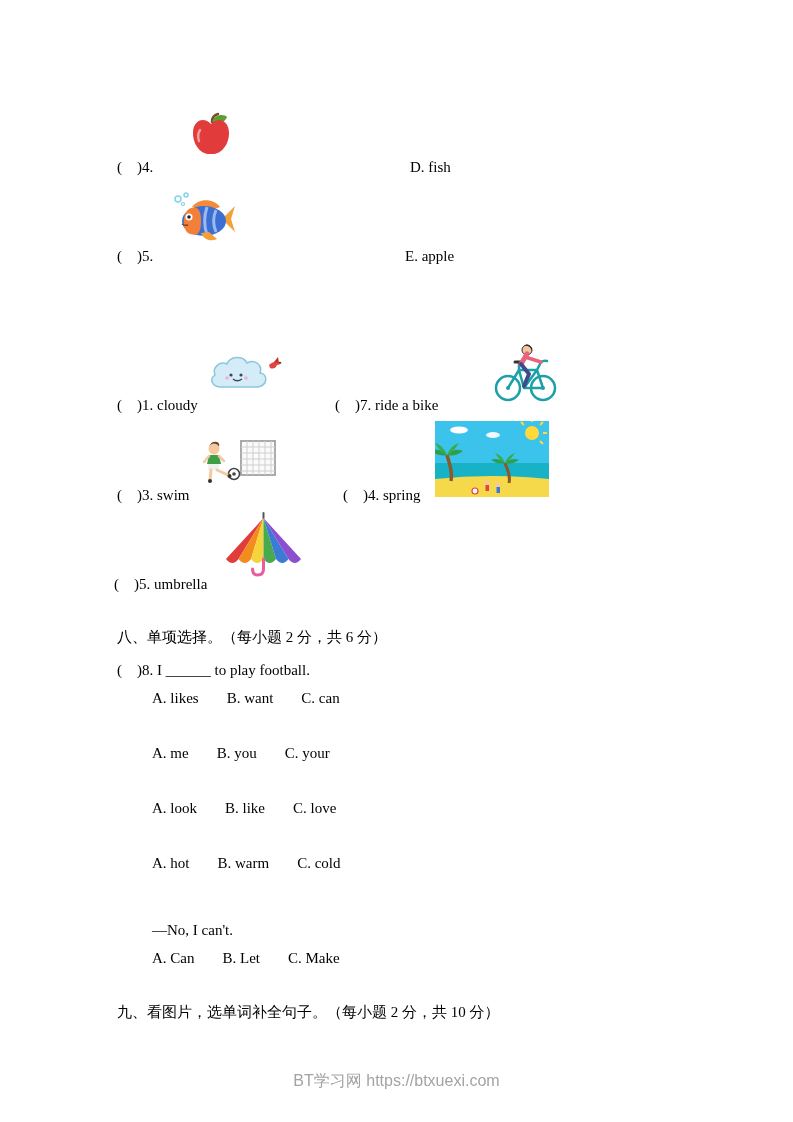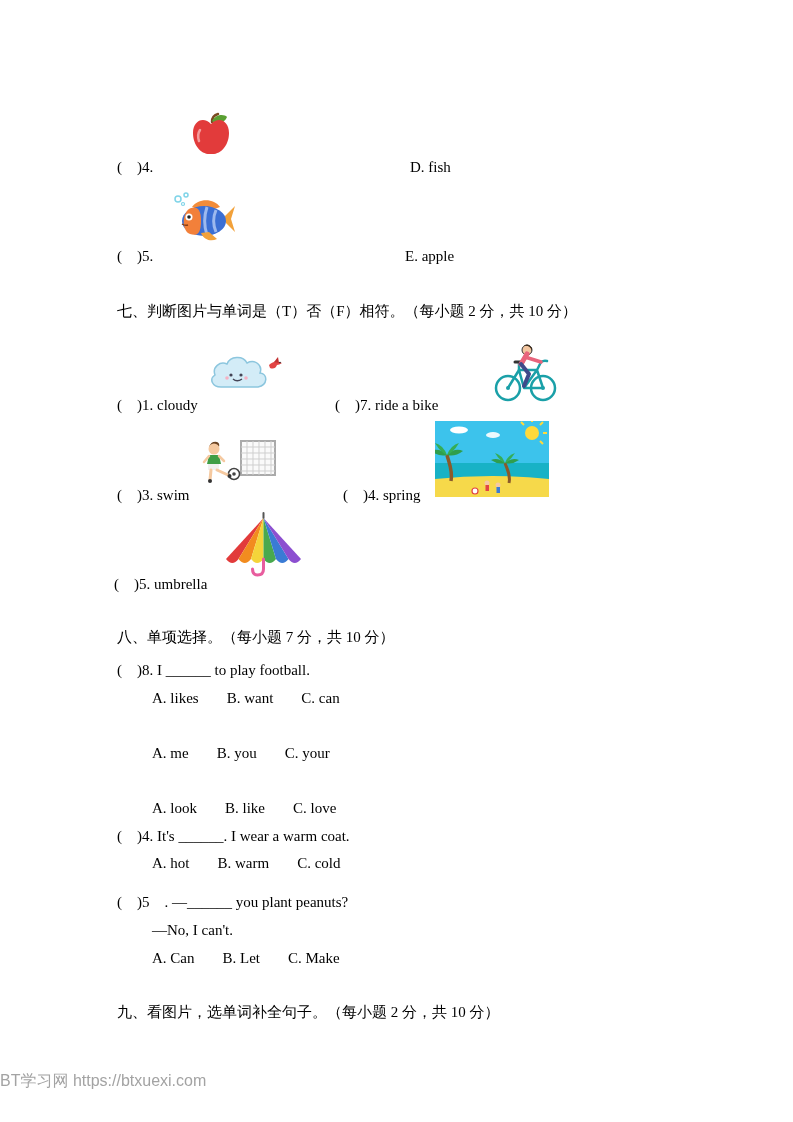--- a/index.html
+++ b/index.html
@@ -8,21 +8,21 @@
     width:793px;height:1122px;
     background:#ffffff;
     font-family:"Liberation Serif","DejaVu Serif",serif;
     font-size:15px;color:#000;
     overflow:hidden;
   }
   .abs{position:absolute;white-space:nowrap;line-height:1.25;}
   .opts{display:flex;gap:28px;}
   .footer{
     position:absolute;left:0;right:0;top:1071px;
-    text-align:left;
+    text-align:center;
     font-family:"Liberation Sans","DejaVu Sans",sans-serif;
     font-size:16px;color:#a3a3a3;
   }
   svg{display:block;}
 </style>
 </head>
 <body>
 
 <div class="page">
 
@@ -52,21 +52,20 @@
       <path d="M31 42 C34 49 41 51 47 48 L39 41 Z" fill="#f2a13a"></path>
       <circle cx="19" cy="26" r="3.5" fill="#fff"></circle>
       <circle cx="19" cy="26" r="1.8" fill="#222"></circle>
       <path d="M12 33 q3 2 6 1" stroke="#8a3c12" stroke-width="1.5" fill="none"></path>
     </svg>
   </div>
 
   <div class="abs" style="left:117px;top:247px">(　)5.</div>
   <div class="abs" style="left:405px;top:247px">E. apple</div>
 
-  <div class="abs" style="left:117px;top:302px">七、判断图片与单词是（T）否（F）相符。（每小题 2 分，共 10 分）</div>
 
   <div class="abs" style="left:207px;top:351px">
     <svg width="85" height="42" viewBox="0 0 85 42">
       <path d="M14 36 C5 36 2 28 8 24 C5 16 13 10 20 13 C23 5 36 4 40 12 C48 8 56 14 53 22 C61 23 61 34 51 36 Z" fill="#d3ecf7" stroke="#8cc6de" stroke-width="1.5"></path>
       <circle cx="24" cy="24" r="1.6" fill="#445"></circle>
       <circle cx="34" cy="24" r="1.6" fill="#445"></circle>
       <path d="M26 28 q4 3.5 9 0" stroke="#445" stroke-width="1.4" fill="none"></path>
       <circle cx="20" cy="27" r="1.8" fill="#f6b1c3"></circle>
       <circle cx="39" cy="27" r="1.8" fill="#f6b1c3"></circle>
       <g transform="translate(60,6)">
@@ -153,49 +152,47 @@
       <path d="M40.5 6 L28 47 Q34.25 55 40.5 47 Z" fill="#f4d43a"></path>
       <path d="M40.5 6 L40.5 47 Q46.75 55 53 47 Z" fill="#49a94e"></path>
       <path d="M40.5 6 L53 47 Q59.25 55 65.5 47 Z" fill="#3a7bd5"></path>
       <path d="M40.5 6 L65.5 47 Q71.75 55 78 47 Z" fill="#8c4fd0"></path>
       <path d="M40.5 47 L40.5 57 Q40.5 63 34.5 63 Q29.5 63 29.5 57" stroke="#e85d9e" stroke-width="3" fill="none" stroke-linecap="round"></path>
     </svg>
   </div>
 
   <div class="abs" style="left:114px;top:575px">(　)5. umbrella</div>
 
-  <div class="abs" style="left:117px;top:628px">八、单项选择。（每小题 7 分，共 10 分）</div>
+  <div class="abs" style="left:117px;top:628px">八、单项选择。（每小题 2 分，共 6 分）</div>
 
   <div class="abs" style="left:117px;top:661px">(　)8. I ______ to play football.</div>
   <div class="abs opts" style="left:152px;top:689px">
     <span>A. likes</span>
     <span>B. want</span>
     <span>C. can</span>
   </div>
 
   <div class="abs opts" style="left:152px;top:744px">
     <span>A. me</span>
     <span>B. you</span>
     <span>C. your</span>
   </div>
 
   <div class="abs opts" style="left:152px;top:799px">
     <span>A. look</span>
     <span>B. like</span>
     <span>C. love</span>
   </div>
 
-  <div class="abs" style="left:117px;top:827px">(　)4. It's ______. I wear a warm coat.</div>
   <div class="abs opts" style="left:152px;top:854px">
     <span>A. hot</span>
     <span>B. warm</span>
     <span>C. cold</span>
   </div>
 
-  <div class="abs" style="left:117px;top:893px">(　)5　. —______ you plant peanuts?</div>
   <div class="abs" style="left:152px;top:921px">—No, I can't.</div>
   <div class="abs opts" style="left:152px;top:949px">
     <span>A. Can</span>
     <span>B. Let</span>
     <span>C. Make</span>
   </div>
 
   <div class="abs" style="left:117px;top:1003px">九、看图片，选单词补全句子。（每小题 2 分，共 10 分）</div>
 
   <div class="footer">BT学习网 https://btxuexi.com</div>

